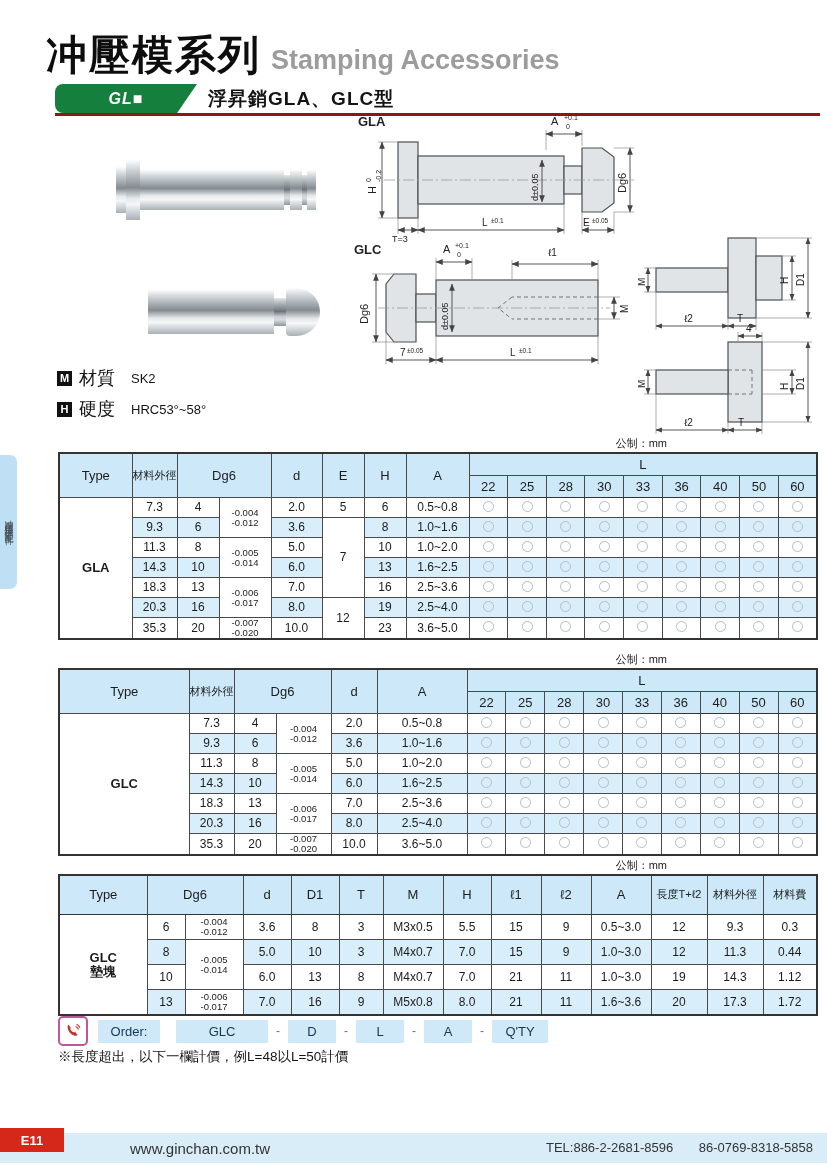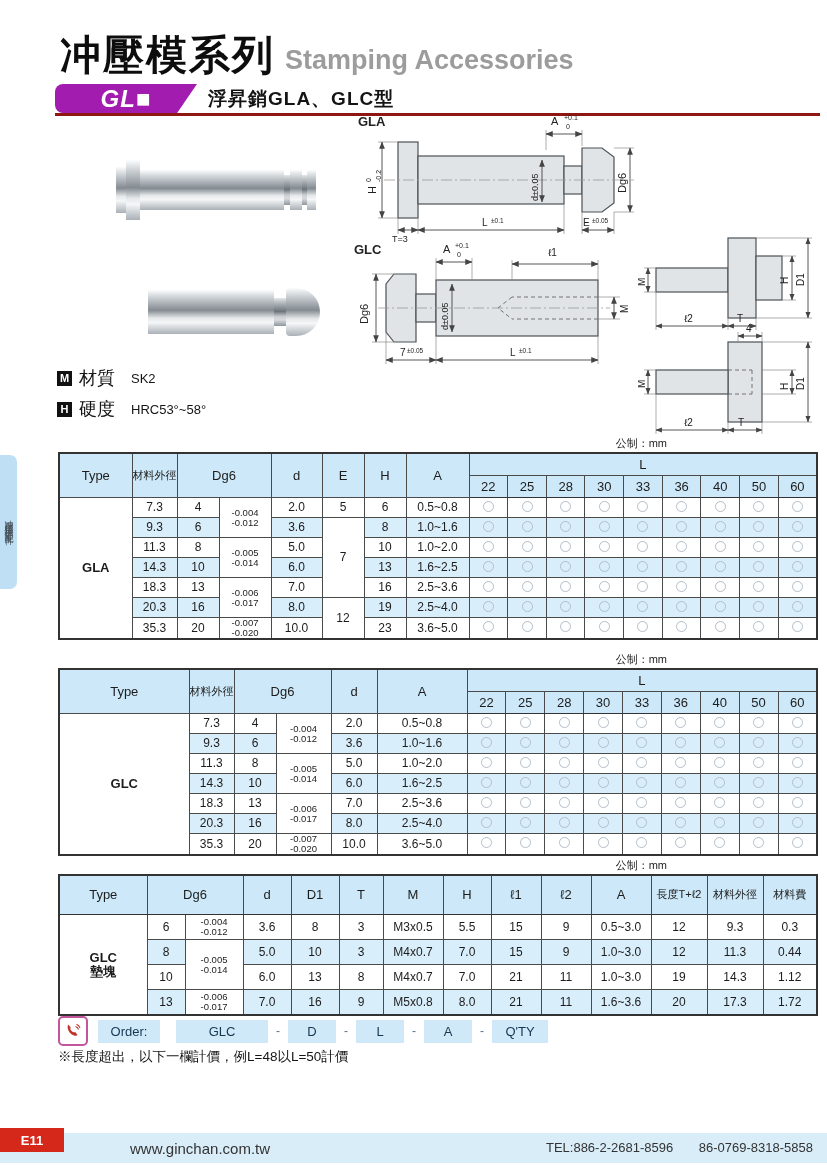--- a/index.html
+++ b/index.html
@@ -1,25 +1,25 @@
 <!DOCTYPE html>
 <html><head>
 <meta charset="utf-8">
 <style>
   html,body{margin:0;padding:0;background:#fff;}
   .page{position:relative;width:827px;height:1169px;background:#fff;overflow:hidden;
         font-family:"Liberation Sans",sans-serif;color:#1a1a1a;}
   .abs{position:absolute;}
 
   
-  .titlerow{left:60px;top:28px;display:flex;align-items:baseline;}
+  .titlerow{left:46px;top:28px;display:flex;align-items:baseline;}
   .title-zh{font-size:41px;font-weight:bold;color:#0d0d0d;letter-spacing:2px;}
   .title-en{font-size:27px;font-weight:bold;color:#9c9c9c;margin-left:10px;}
-  .badge{left:55px;top:84px;width:142px;height:29px;background:#a21caf;color:#fff;
-         font-size:24px;font-weight:bold;font-style:italic;display:flex;align-items:center;
+  .badge{left:55px;top:84px;width:142px;height:29px;background:#15803d;color:#fff;
+         font-size:16px;font-weight:bold;font-style:italic;display:flex;align-items:center;
          justify-content:center;clip-path:polygon(0 0,100% 0,86% 100%,0 100%);
          border-radius:8px 0 0 8px;letter-spacing:1px;}
   .subrow{left:208px;top:86px;display:flex;align-items:baseline;}
   .sub-zh{font-size:19px;font-weight:bold;color:#141414;letter-spacing:1px;}
   .sub-en{font-size:13px;font-weight:bold;color:#222;margin-left:7px;}
   .rule{left:55px;top:113px;width:765px;height:3px;background:#8e1713;}
 
   
   .side{left:0;top:455px;width:17px;height:134px;background:#bfe0f4;border-radius:0 7px 7px 0;
         writing-mode:vertical-rl;text-orientation:upright;font-size:9px;color:#44505a;

